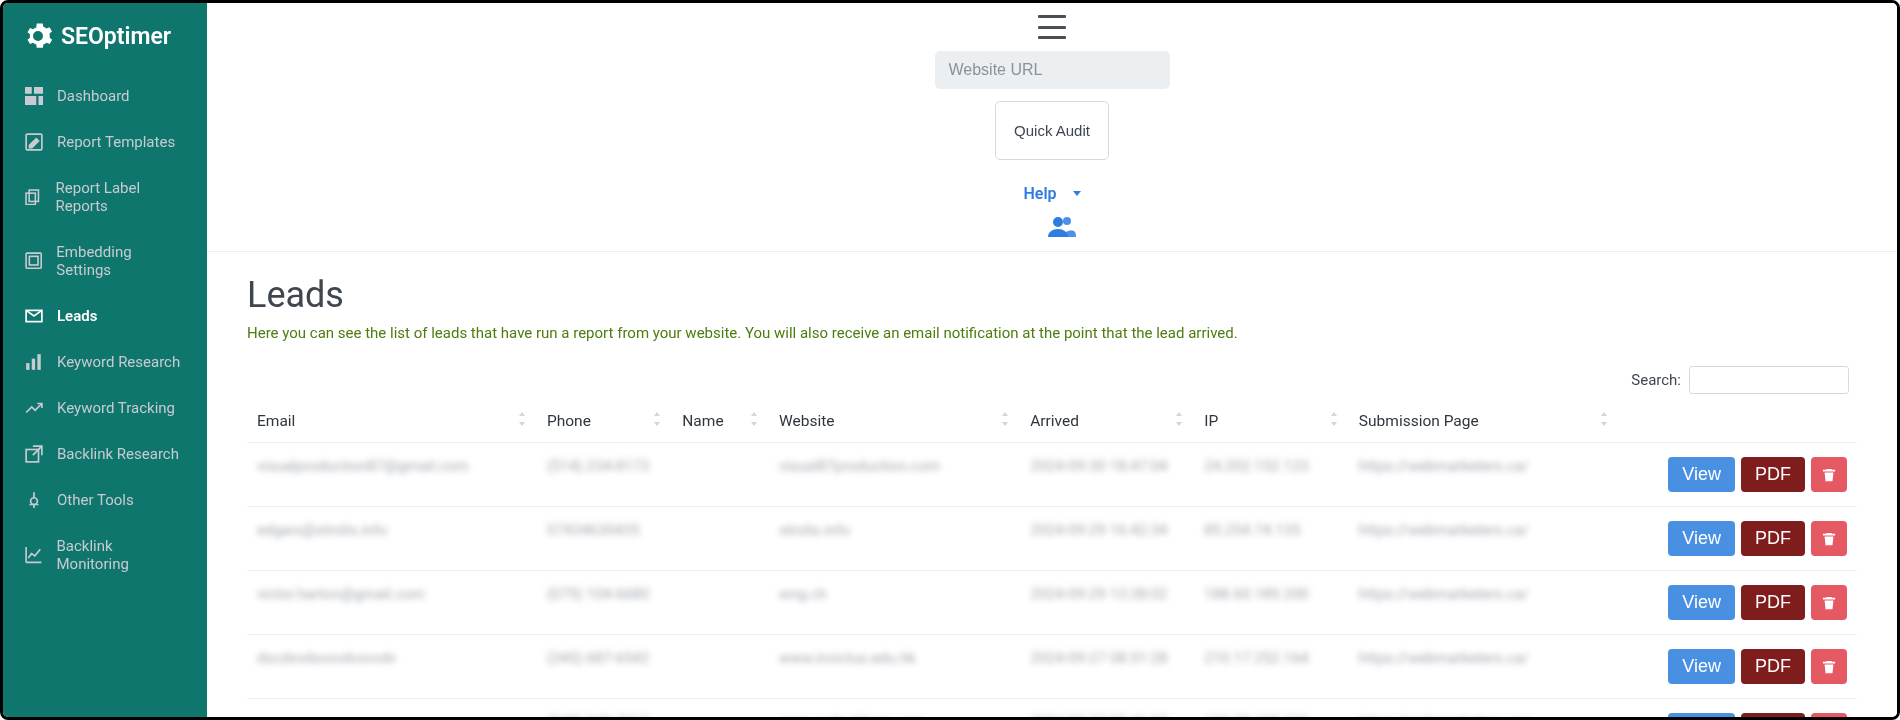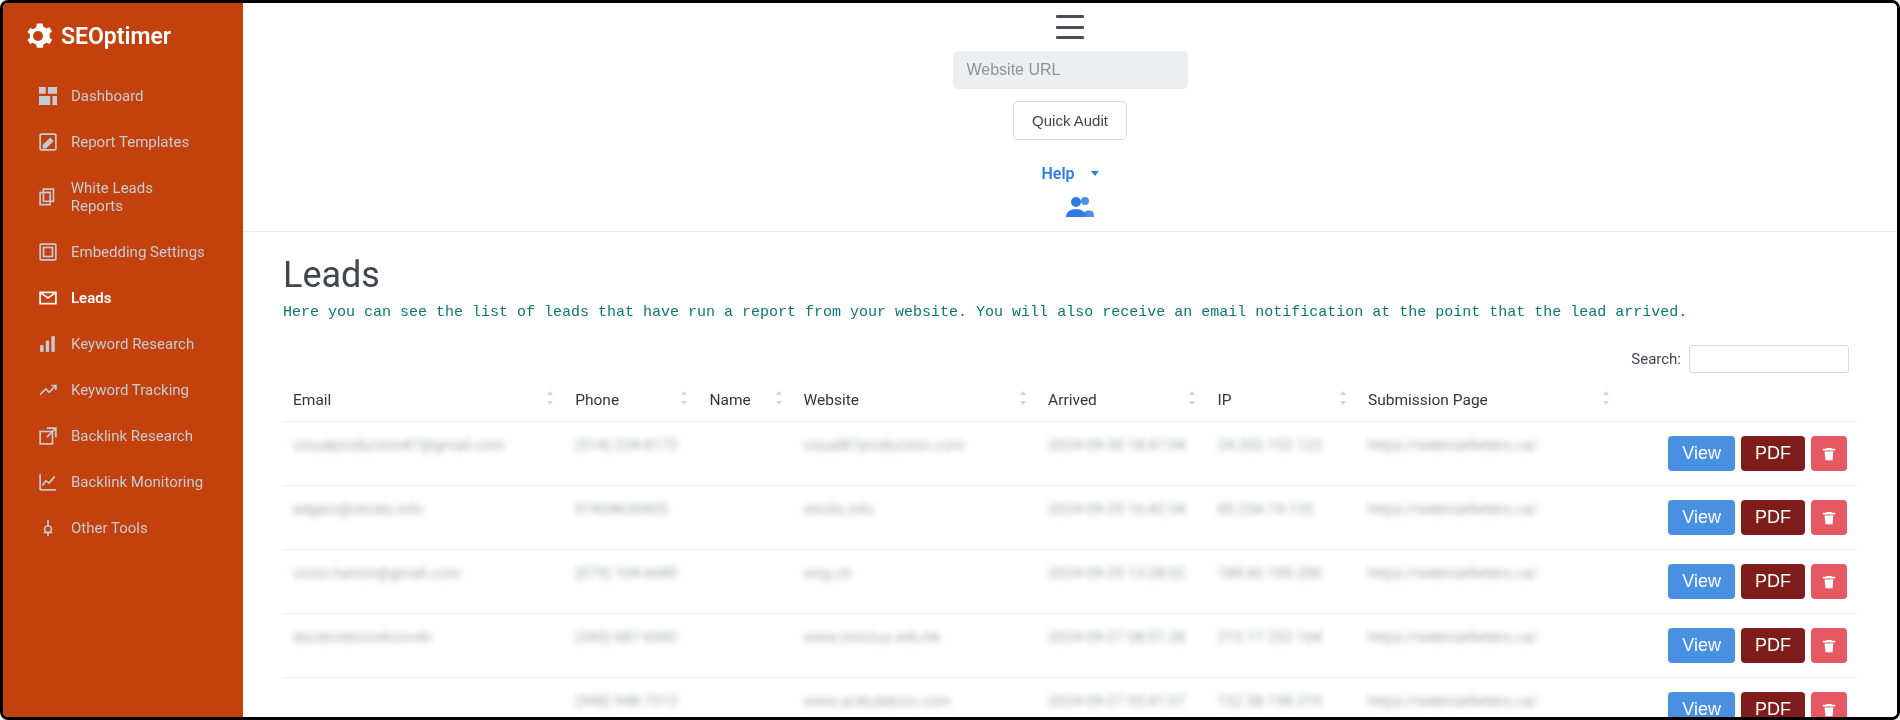--- a/index.html
+++ b/index.html
@@ -1,45 +1,45 @@
 <!DOCTYPE html>
 <html><head>
   <meta charset="utf-8">
   <style>
     * { margin: 0; padding: 0; box-sizing: border-box; }
     body { font-family: -apple-system, BlinkMacSystemFont, 'Segoe UI', Roboto, Arial, sans-serif; background: #fff; color: #333; }
     .app { display: flex; width: 1900px; height: 720px; border: 3px solid #000; border-radius: 8px; overflow: hidden; }
     
     
-    .sidebar { width: 240px; background: #c2410c; color: #c7cbd2; display: flex; flex-direction: column; }
+    .sidebar { width: 204px; background: #0f766e; color: #c7cbd2; display: flex; flex-direction: column; }
     .logo { display: flex; align-items: center; gap: 8px; padding: 18px 20px; color: #fff; }
     .logo-icon { width: 30px; height: 30px; }
     .logo-text { font-size: 23px; font-weight: 600; color: #fff; }
     .nav { list-style: none; padding-top: 4px; }
-    .nav li { display: flex; align-items: center; gap: 14px; padding: 14px 36px; font-size: 15px; cursor: pointer; }
+    .nav li { display: flex; align-items: center; gap: 14px; padding: 14px 22px; font-size: 15px; cursor: pointer; }
     .nav li.active { color: #fff; font-weight: 600; }
     .nav-icon { width: 18px; height: 18px; display: inline-flex; align-items: center; justify-content: center; }
     
     
     .main { flex: 1; display: flex; flex-direction: column; background: #fff; overflow: hidden; }
     .topbar { display: flex; align-items: center; padding: 12px 20px; gap: 12px; border-bottom: 1px solid #eee; flex-direction: column; }
     .hamburger { width: 28px; height: 24px; cursor: pointer; display: flex; flex-direction: column; justify-content: space-between; }
     .hamburger span { display: block; height: 3px; background: #4a4f57; border-radius: 1px; }
     .url-input { width: 235px; padding: 10px 14px; background: #eceff1; border: none; border-radius: 5px; font-size: 16px; color: #6b7280; }
     .url-input::placeholder { color: #8b929b; }
-    .quick-audit { padding: 10px 18px; background: #fff; border: 1px solid #d6dadf; border-radius: 5px; font-size: 15px; color: #3f464f; cursor: pointer; }
+    .quick-audit { padding: 20px 18px; background: #fff; border: 1px solid #d6dadf; border-radius: 5px; font-size: 15px; color: #3f464f; cursor: pointer; }
     .topbar-spacer { flex: 1; }
     .help { display: flex; align-items: center; gap: 16px; color: #2f7de1; font-size: 16px; font-weight: 600; cursor: pointer; }
     .help .caret { border-left: 4px solid transparent; border-right: 4px solid transparent; border-top: 5px solid #2f7de1; }
     .users-icon { width: 28px; height: 24px; margin-left: 20px; position: relative; cursor: pointer; }
     
     
     .content { padding: 22px 40px; overflow: auto; flex: 1; }
     .page-title { font-size: 36px; font-weight: 400; color: #3f464f; margin-bottom: 8px; }
-    .page-desc { font-size: 15px; color: #0f766e; margin-bottom: 24px; font-family: Liberation Mono, monospace; }
+    .page-desc { font-size: 15px; color: #4d7c0f; margin-bottom: 24px; }
     .search-row { display: flex; justify-content: flex-end; align-items: center; gap: 8px; margin-bottom: 6px; padding-right: 8px; margin-top: 14px; }
     .search-row label { font-size: 15px; color: #3f464f; }
     .search-row input { width: 160px; padding: 5px 8px; border: 1px solid #d6dadf; border-radius: 3px; font-size: 14px; }
     
     table { width: 100%; border-collapse: collapse; }
     thead th { text-align: left; padding: 12px 10px; font-size: 15.5px; font-weight: 400; color: #2f3640; position: relative; }
     thead th .sort-icon { position: absolute; right: 10px; top: 50%; transform: translateY(-50%); opacity: 0.35; }
     tbody td { padding: 14px 10px; font-size: 15px; color: #9fa5ad; border-top: 1px solid #eceff1; vertical-align: top; }
     tbody td.blurred { filter: blur(3px); user-select: none; }
     .actions { display: flex; gap: 6px; justify-content: flex-end; }
@@ -94,21 +94,21 @@
           </span>
           <span>Report Templates</span>
         </li>
         <li>
           <span class="nav-icon">
             <svg viewBox="0 0 16 16" fill="none" stroke="currentColor" stroke-width="1.5">
               <rect x="4" y="1" width="9" height="11"></rect>
               <rect x="1" y="4" width="9" height="11"></rect>
             </svg>
           </span>
-          <span>White Leads Reports</span>
+          <span>Report Label Reports</span>
         </li>
         <li>
           <span class="nav-icon">
             <svg viewBox="0 0 16 16" fill="none" stroke="currentColor" stroke-width="1.5">
               <rect x="1" y="1" width="14" height="14" rx="1"></rect>
               <rect x="4" y="4" width="8" height="8"></rect>
             </svg>
           </span>
           <span>Embedding Settings</span>
         </li>
@@ -145,35 +145,35 @@
             <svg viewBox="0 0 16 16" fill="none" stroke="currentColor" stroke-width="1.5">
               <rect x="1" y="4" width="11" height="11"></rect>
               <path d="M7 1h8v8M15 1L7 9"></path>
             </svg>
           </span>
           <span>Backlink Research</span>
         </li>
         <li>
           <span class="nav-icon">
             <svg viewBox="0 0 16 16" fill="none" stroke="currentColor" stroke-width="1.5">
+              <path d="M8 1v5M8 12v3M4 12h8"></path>
+              <circle cx="8" cy="9" r="3"></circle>
+            </svg>
+          </span>
+          <span>Other Tools</span>
+        </li>
+        <li>
+          <span class="nav-icon">
+            <svg viewBox="0 0 16 16" fill="none" stroke="currentColor" stroke-width="1.5">
               <path d="M1 15V1"></path>
               <path d="M1 15h14"></path>
               <path d="M3 11l3-4 3 2 5-6"></path>
             </svg>
           </span>
           <span>Backlink Monitoring</span>
-        </li>
-        <li>
-          <span class="nav-icon">
-            <svg viewBox="0 0 16 16" fill="none" stroke="currentColor" stroke-width="1.5">
-              <path d="M8 1v5M8 12v3M4 12h8"></path>
-              <circle cx="8" cy="9" r="3"></circle>
-            </svg>
-          </span>
-          <span>Other Tools</span>
         </li>
       </ul>
   </aside>
 
   <div class="main">
     <div class="topbar">
       <div class="hamburger">
         <span></span>
           <span></span>
           <span></span>

